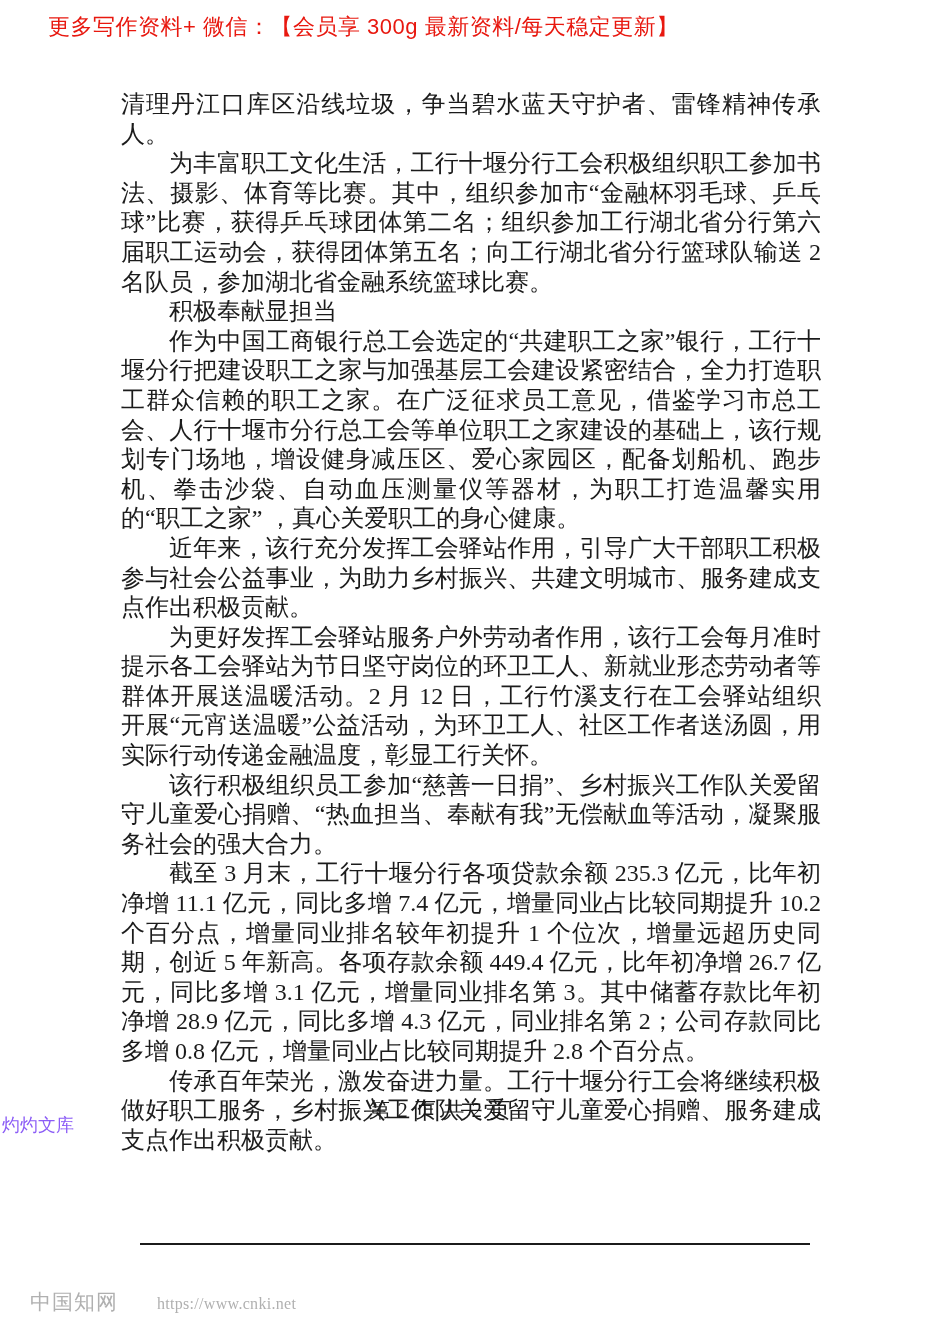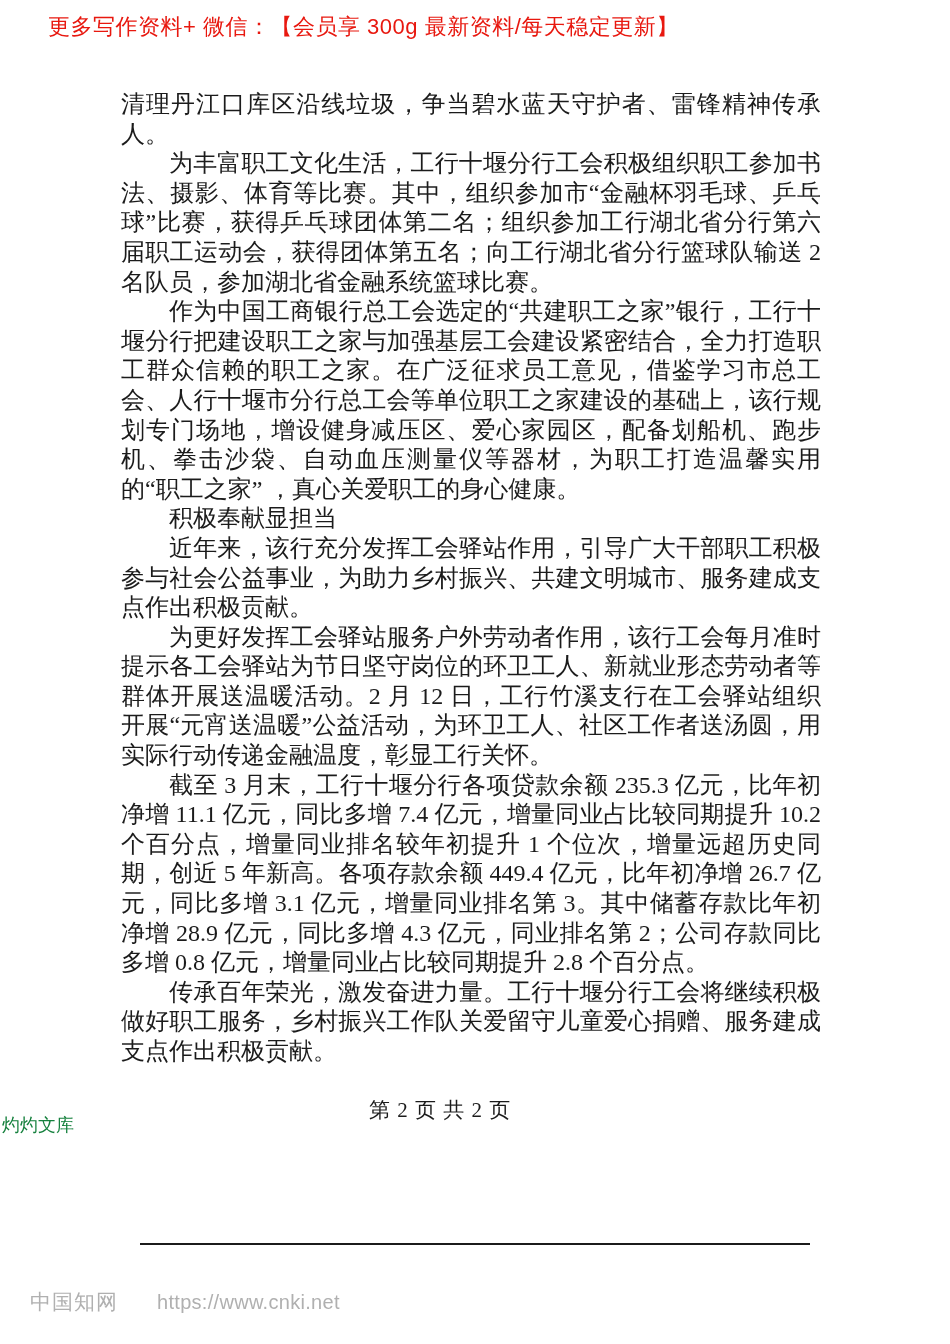--- a/index.html
+++ b/index.html
@@ -66,21 +66,21 @@
     font-family: "Liberation Serif", "DejaVu Serif", serif;
     letter-spacing: 1px;
   }
 
   
   .side-watermark {
     position: absolute;
     left: 2px;
     top: 1113px;
     font-size: 18px;
-    color: #15803d;
+    color: #8b5cf6;
     font-family: "Liberation Sans", "DejaVu Sans", sans-serif;
     white-space: nowrap;
   }
 
   
   .footer-rule {
     position: absolute;
     left: 140px;
     top: 1243px;
     width: 670px;
@@ -97,36 +97,38 @@
     align-items: baseline;
     gap: 39px;
     color: #b0b0b0;
     font-family: "Liberation Sans", "DejaVu Sans", sans-serif;
   }
   .cnki-name {
     font-size: 21px;
     letter-spacing: 1px;
   }
   .cnki-url {
-    font-size: 20px;
+    font-size: 16px;
     letter-spacing: 0.3px;
+    font-family: Liberation Serif, serif;
   }
 </style>
 </head>
 <body>
 
 <div class="promo-banner" style="color: rgb(232, 24, 15);">更多写作资料+ 微信：【会员享 300g 最新资料/每天稳定更新】</div>
 
 <div class="doc-body">
     <p class="doc-para noindent">清理丹江口库区沿线垃圾，争当碧水蓝天守护者、雷锋精神传承人。</p>
     <p class="doc-para indent">为丰富职工文化生活，工行十堰分行工会积极组织职工参加书法、摄影、体育等比赛。其中，组织参加市“金融杯羽毛球、乒乓球”比赛，获得乒乓球团体第二名；组织参加工行湖北省分行第六届职工运动会，获得团体第五名；向工行湖北省分行篮球队输送 2 名队员，参加湖北省金融系统篮球比赛。</p>
+    <p class="doc-para subhead">积极奉献显担当</p>
     <p class="doc-para indent">作为中国工商银行总工会选定的“共建职工之家”银行，工行十堰分行把建设职工之家与加强基层工会建设紧密结合，全力打造职工群众信赖的职工之家。在广泛征求员工意见，借鉴学习市总工会、人行十堰市分行总工会等单位职工之家建设的基础上，该行规划专门场地，增设健身减压区、爱心家园区，配备划船机、跑步机、拳击沙袋、自动血压测量仪等器材，为职工打造温馨实用的“职工之家” ，真心关爱职工的身心健康。</p>
-    <p class="doc-para subhead">积极奉献显担当</p>
     <p class="doc-para indent">近年来，该行充分发挥工会驿站作用，引导广大干部职工积极参与社会公益事业，为助力乡村振兴、共建文明城市、服务建成支点作出积极贡献。</p>
     <p class="doc-para indent">为更好发挥工会驿站服务户外劳动者作用，该行工会每月准时提示各工会驿站为节日坚守岗位的环卫工人、新就业形态劳动者等群体开展送温暖活动。2 月 12 日，工行竹溪支行在工会驿站组织开展“元宵送温暖”公益活动，为环卫工人、社区工作者送汤圆，用实际行动传递金融温度，彰显工行关怀。</p>
+    <p class="doc-para indent">该行积极组织员工参加“慈善一日捐”、乡村振兴工作队关爱留守儿童爱心捐赠、“热血担当、奉献有我”无偿献血等活动，凝聚服务社会的强大合力。</p>
     <p class="doc-para indent">截至 3 月末，工行十堰分行各项贷款余额 235.3 亿元，比年初净增 11.1 亿元，同比多增 7.4 亿元，增量同业占比较同期提升 10.2 个百分点，增量同业排名较年初提升 1 个位次，增量远超历史同期，创近 5 年新高。各项存款余额 449.4 亿元，比年初净增 26.7 亿元，同比多增 3.1 亿元，增量同业排名第 3。其中储蓄存款比年初净增 28.9 亿元，同比多增 4.3 亿元，同业排名第 2；公司存款同比多增 0.8 亿元，增量同业占比较同期提升 2.8 个百分点。</p>
     <p class="doc-para indent">传承百年荣光，激发奋进力量。工行十堰分行工会将继续积极做好职工服务，乡村振兴工作队关爱留守儿童爱心捐赠、服务建成支点作出积极贡献。</p>
   </div>
 
 <div class="page-number">第 2 页 共 2 页</div>
 
 <div class="side-watermark">灼灼文库</div>
 
 <div class="footer-rule"></div>
 

